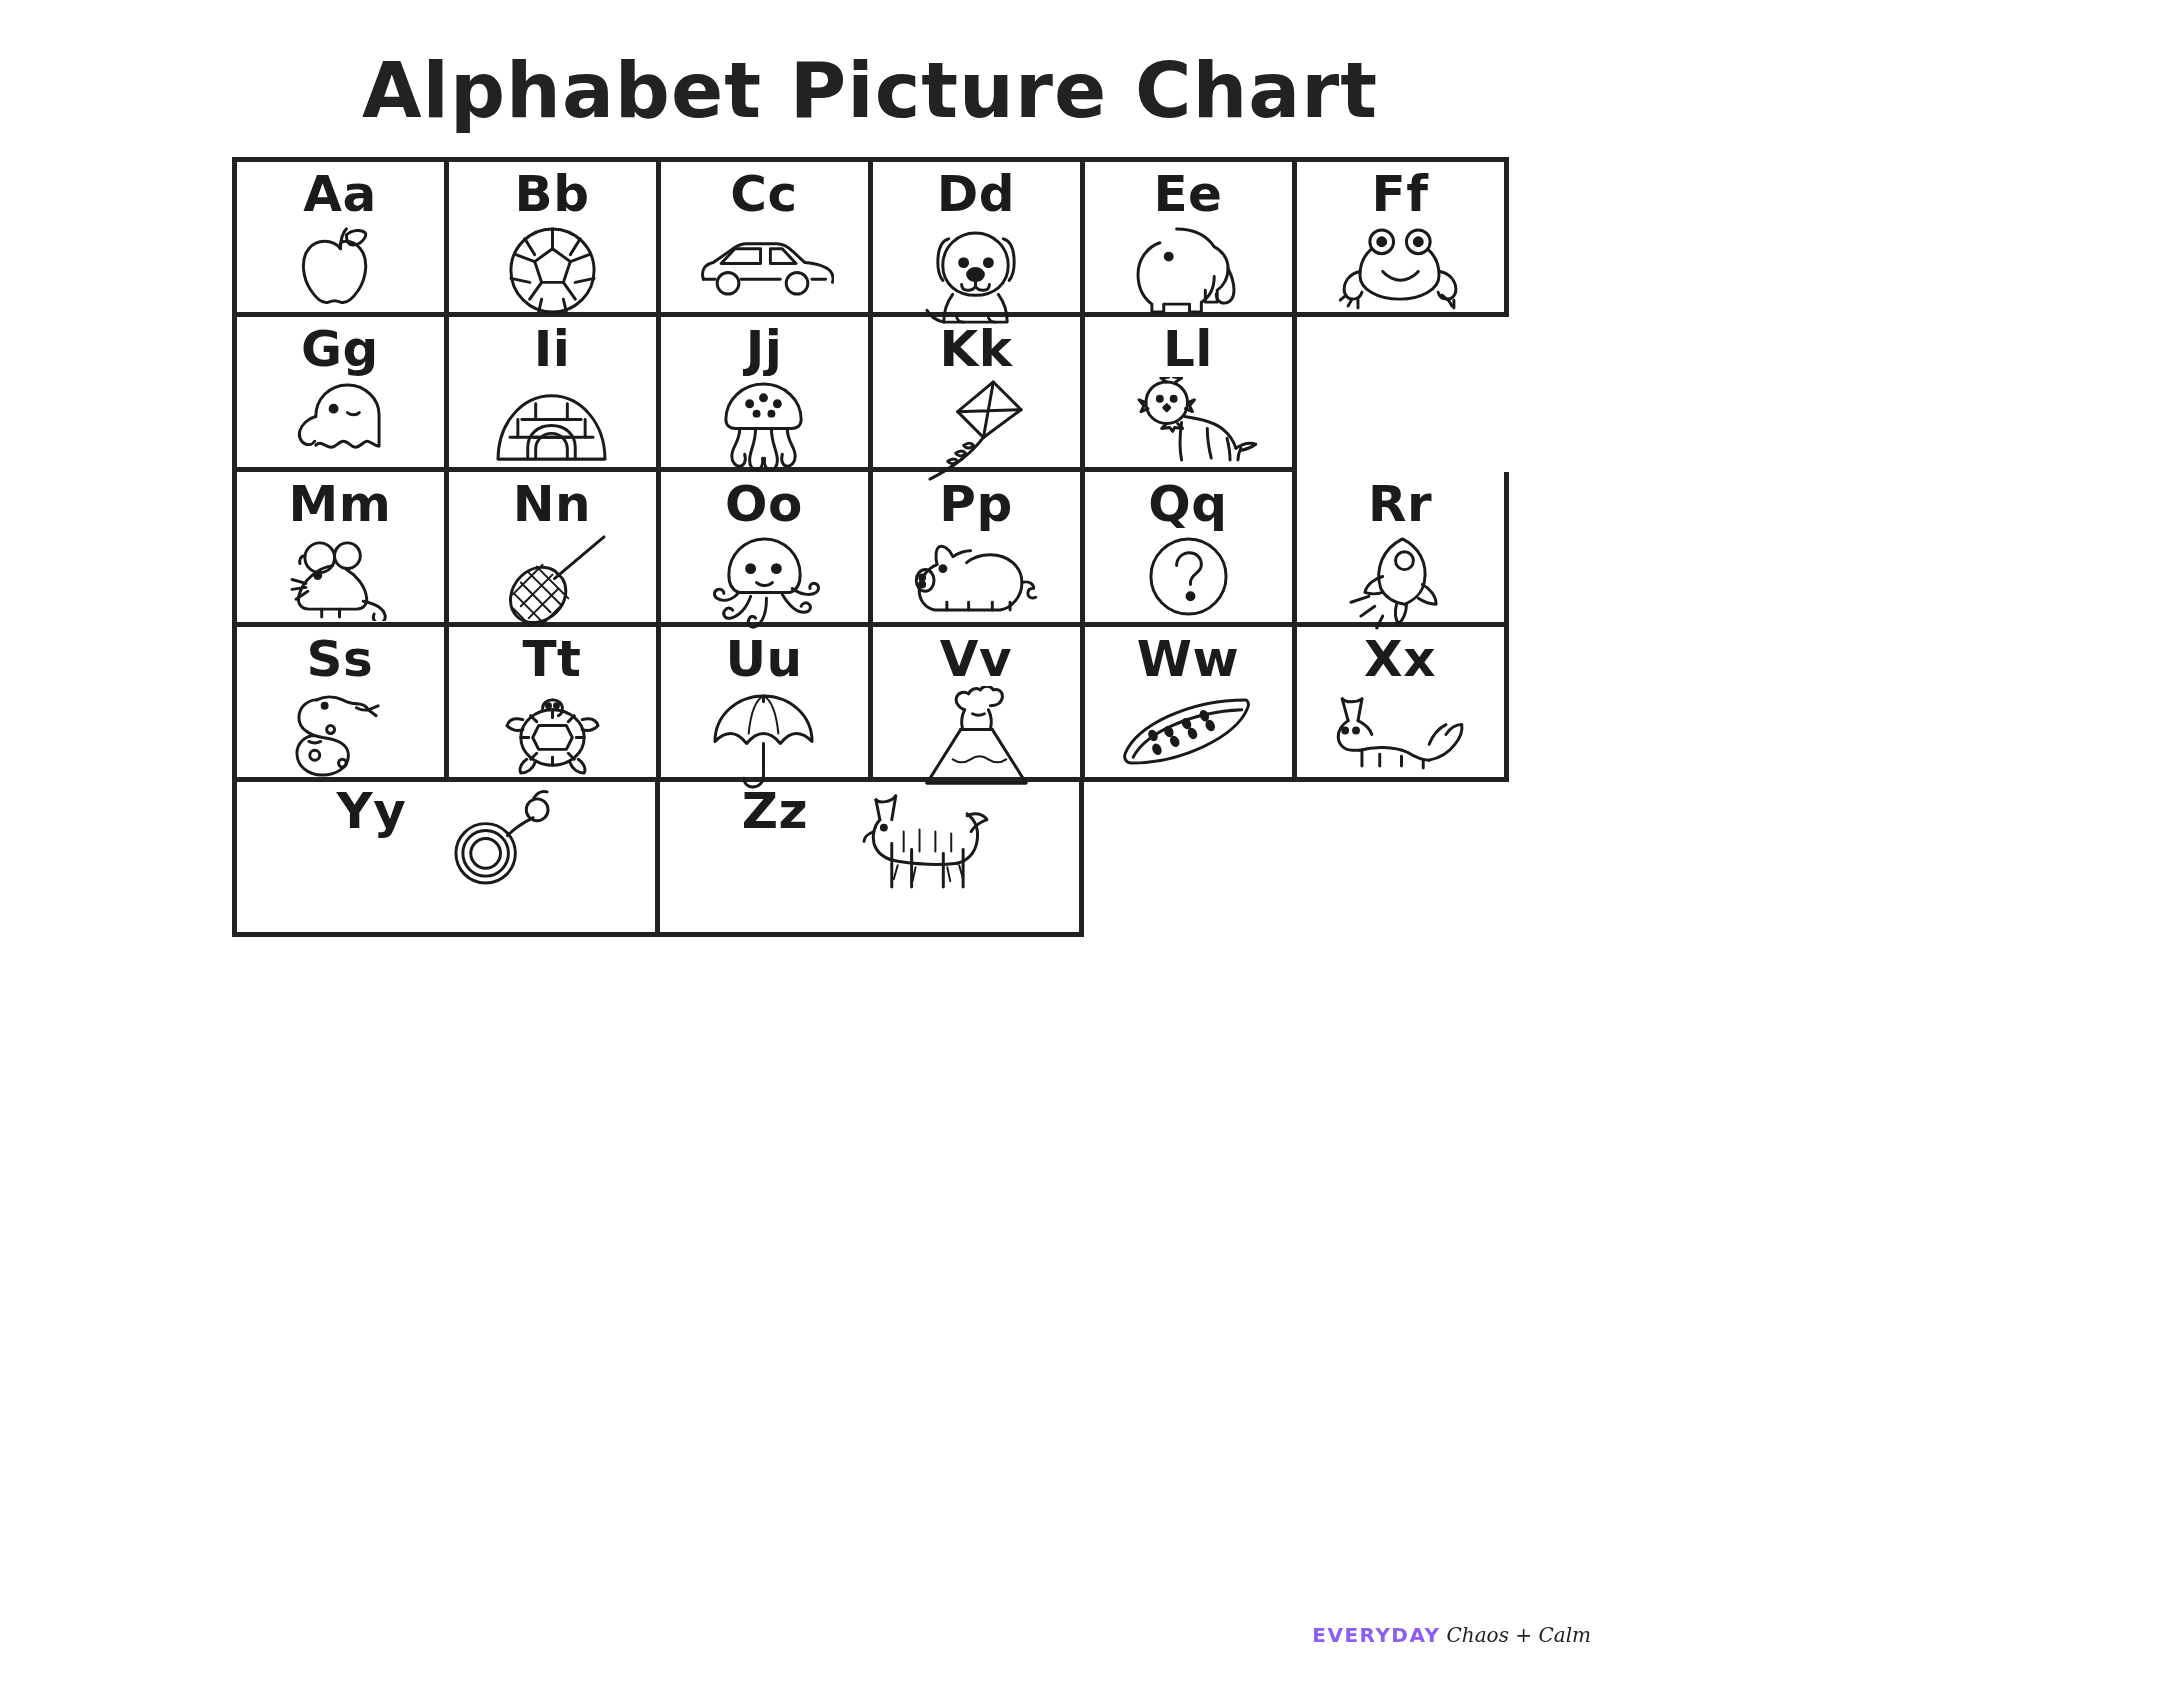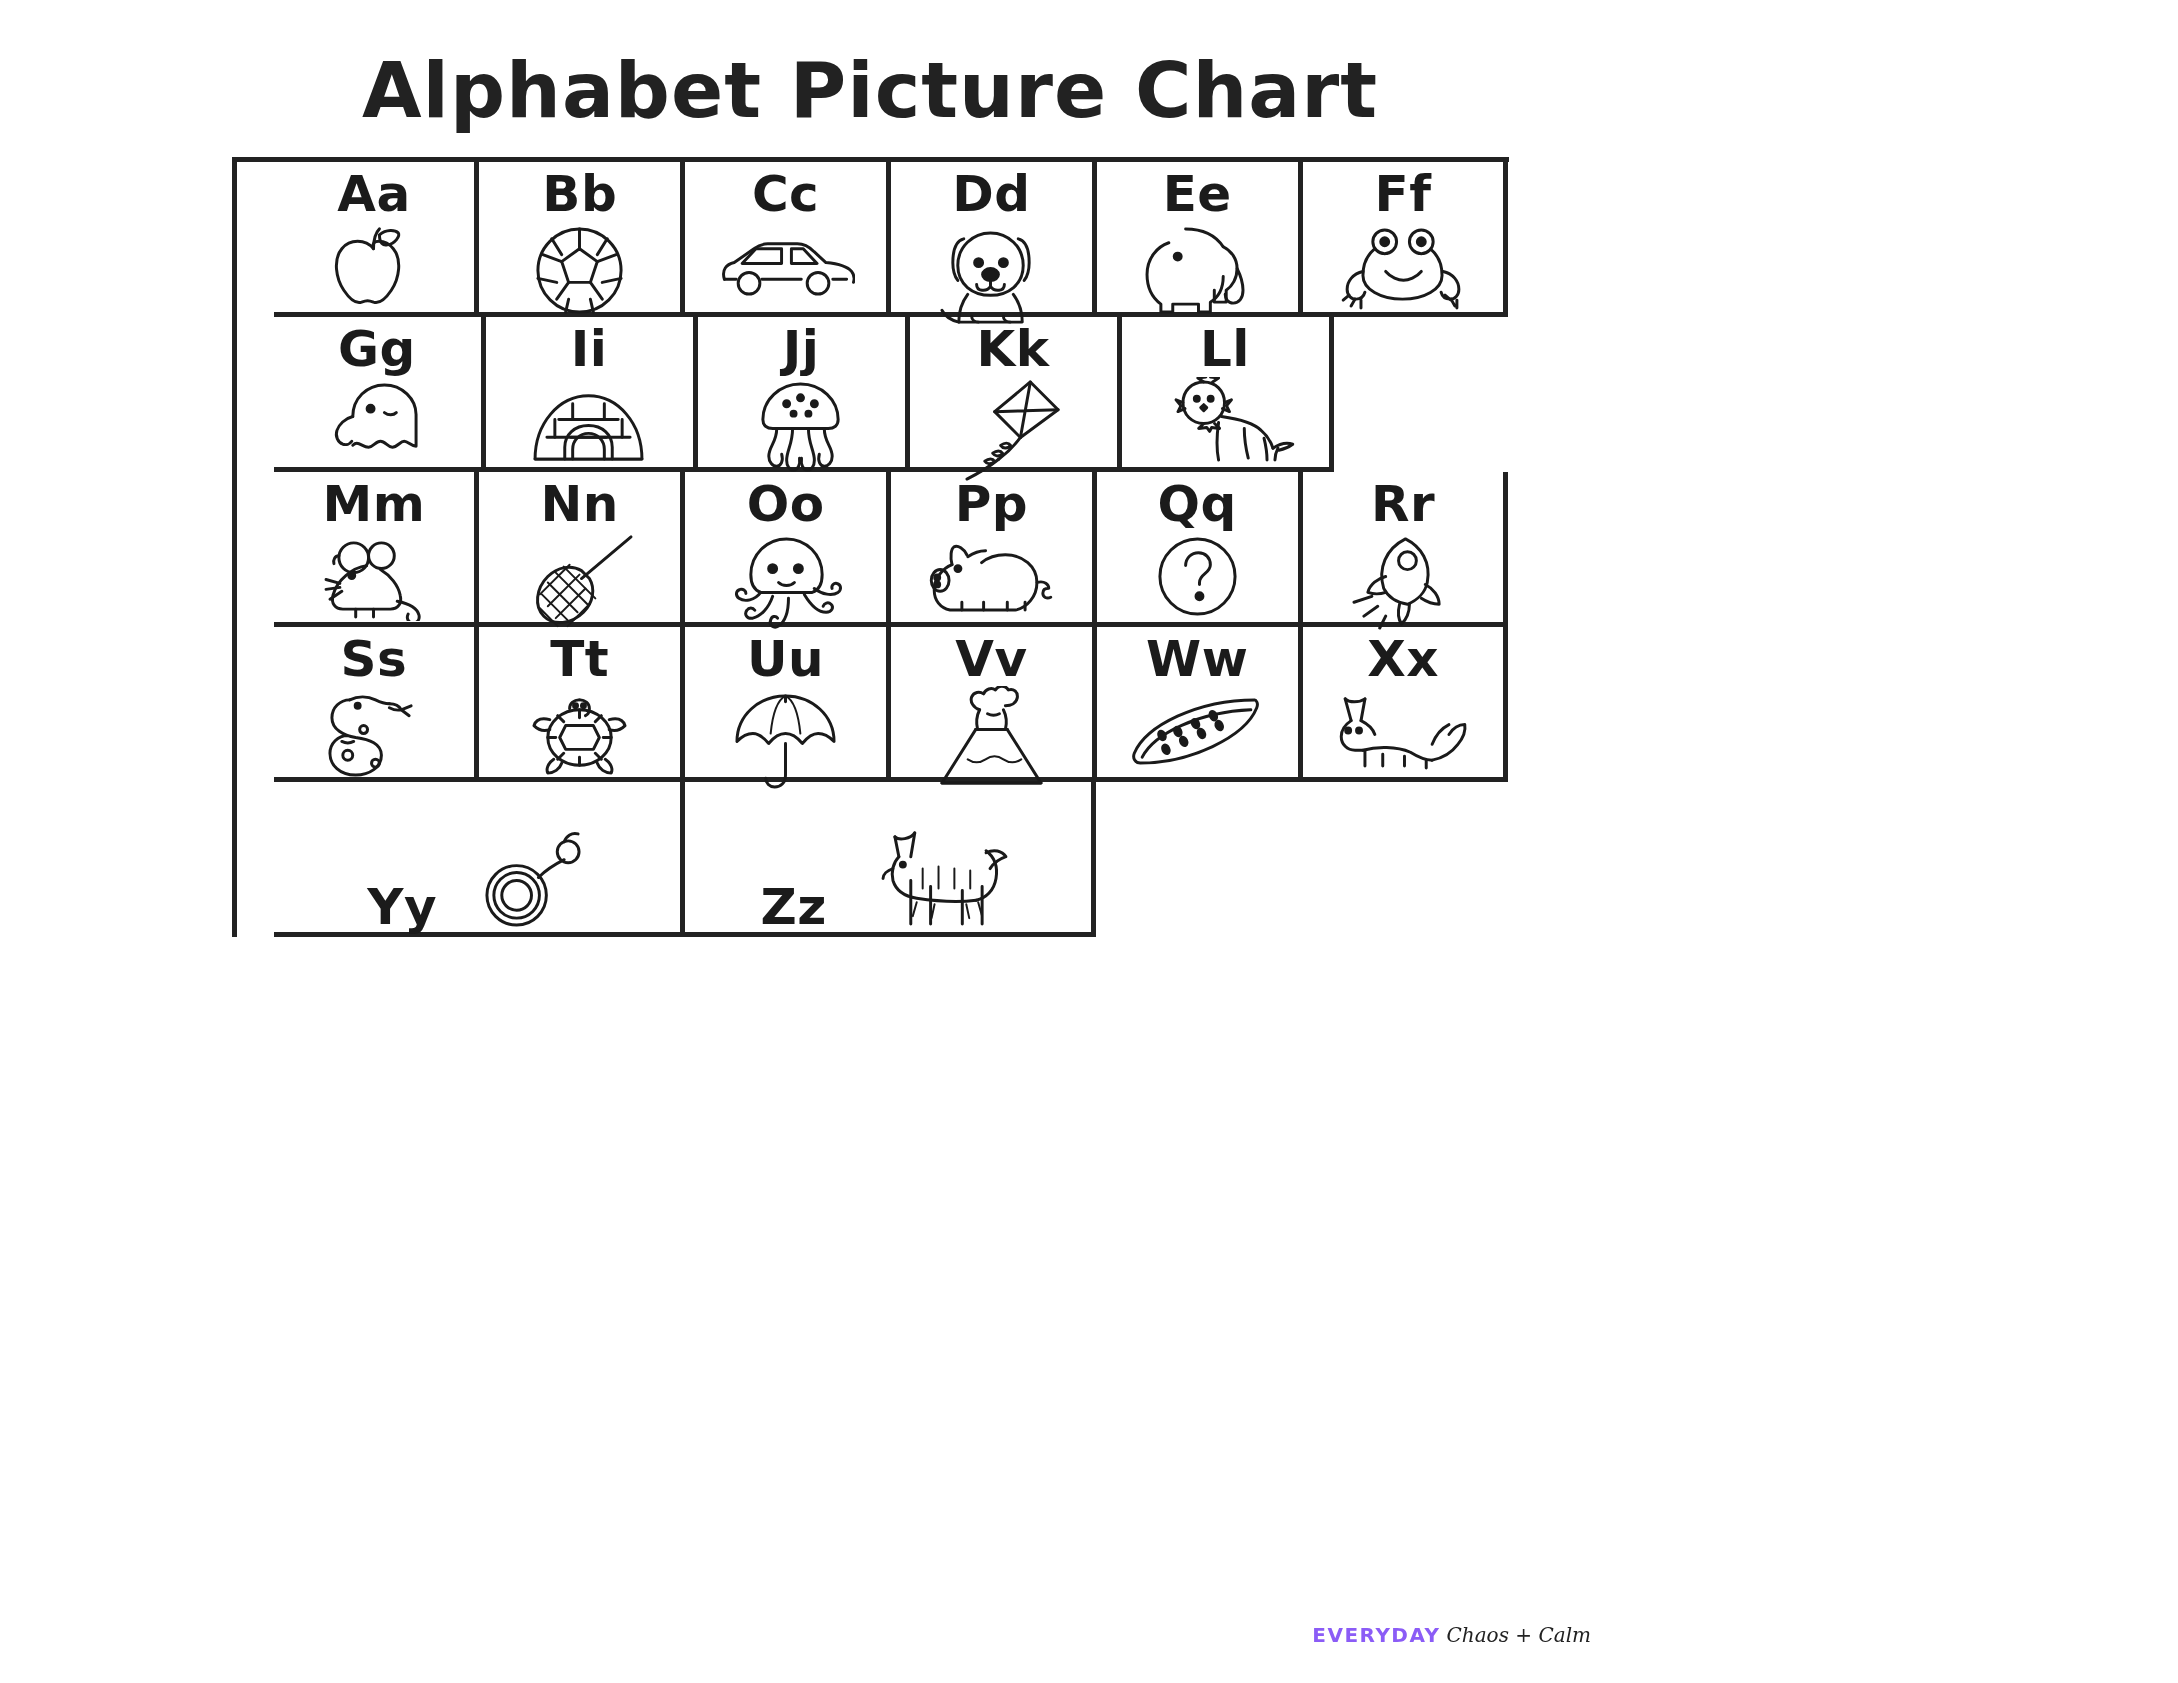--- a/index.html
+++ b/index.html
@@ -33,21 +33,20 @@
     line-height: 1;
   }
   .chart {
     border-left: 5px solid #222;
     border-top: 5px solid #222;
     width: 1272px;
     margin: 0 auto;
   }
   .row {
     display: flex;
-    margin-left: 37px;
   }
   .cell {
     width: 212px;
     height: 155px;
     box-sizing: border-box;
     border-right: 5px solid #222;
     border-bottom: 5px solid #222;
     display: flex;
     flex-direction: column;
     align-items: center;
@@ -71,24 +70,24 @@
     width: 100%;
   }
   .pic svg {
     display: block;
   }
   
   .row-last .cell-wide {
     width: 424px;
     height: 155px;
     flex-direction: row;
-    align-items: flex-end;
+    align-items: flex-start;
     justify-content: center;
     gap: 40px;
-    padding-top: 12px;
+    padding-top: 4px;
   }
   .row-last .cell-wide .letter {
     line-height: 1;
   }
   .row-last .cell-wide .pic {
     flex: 0 0 auto;
     width: auto;
   }
   .row-last .spacer {
     width: 425px;

